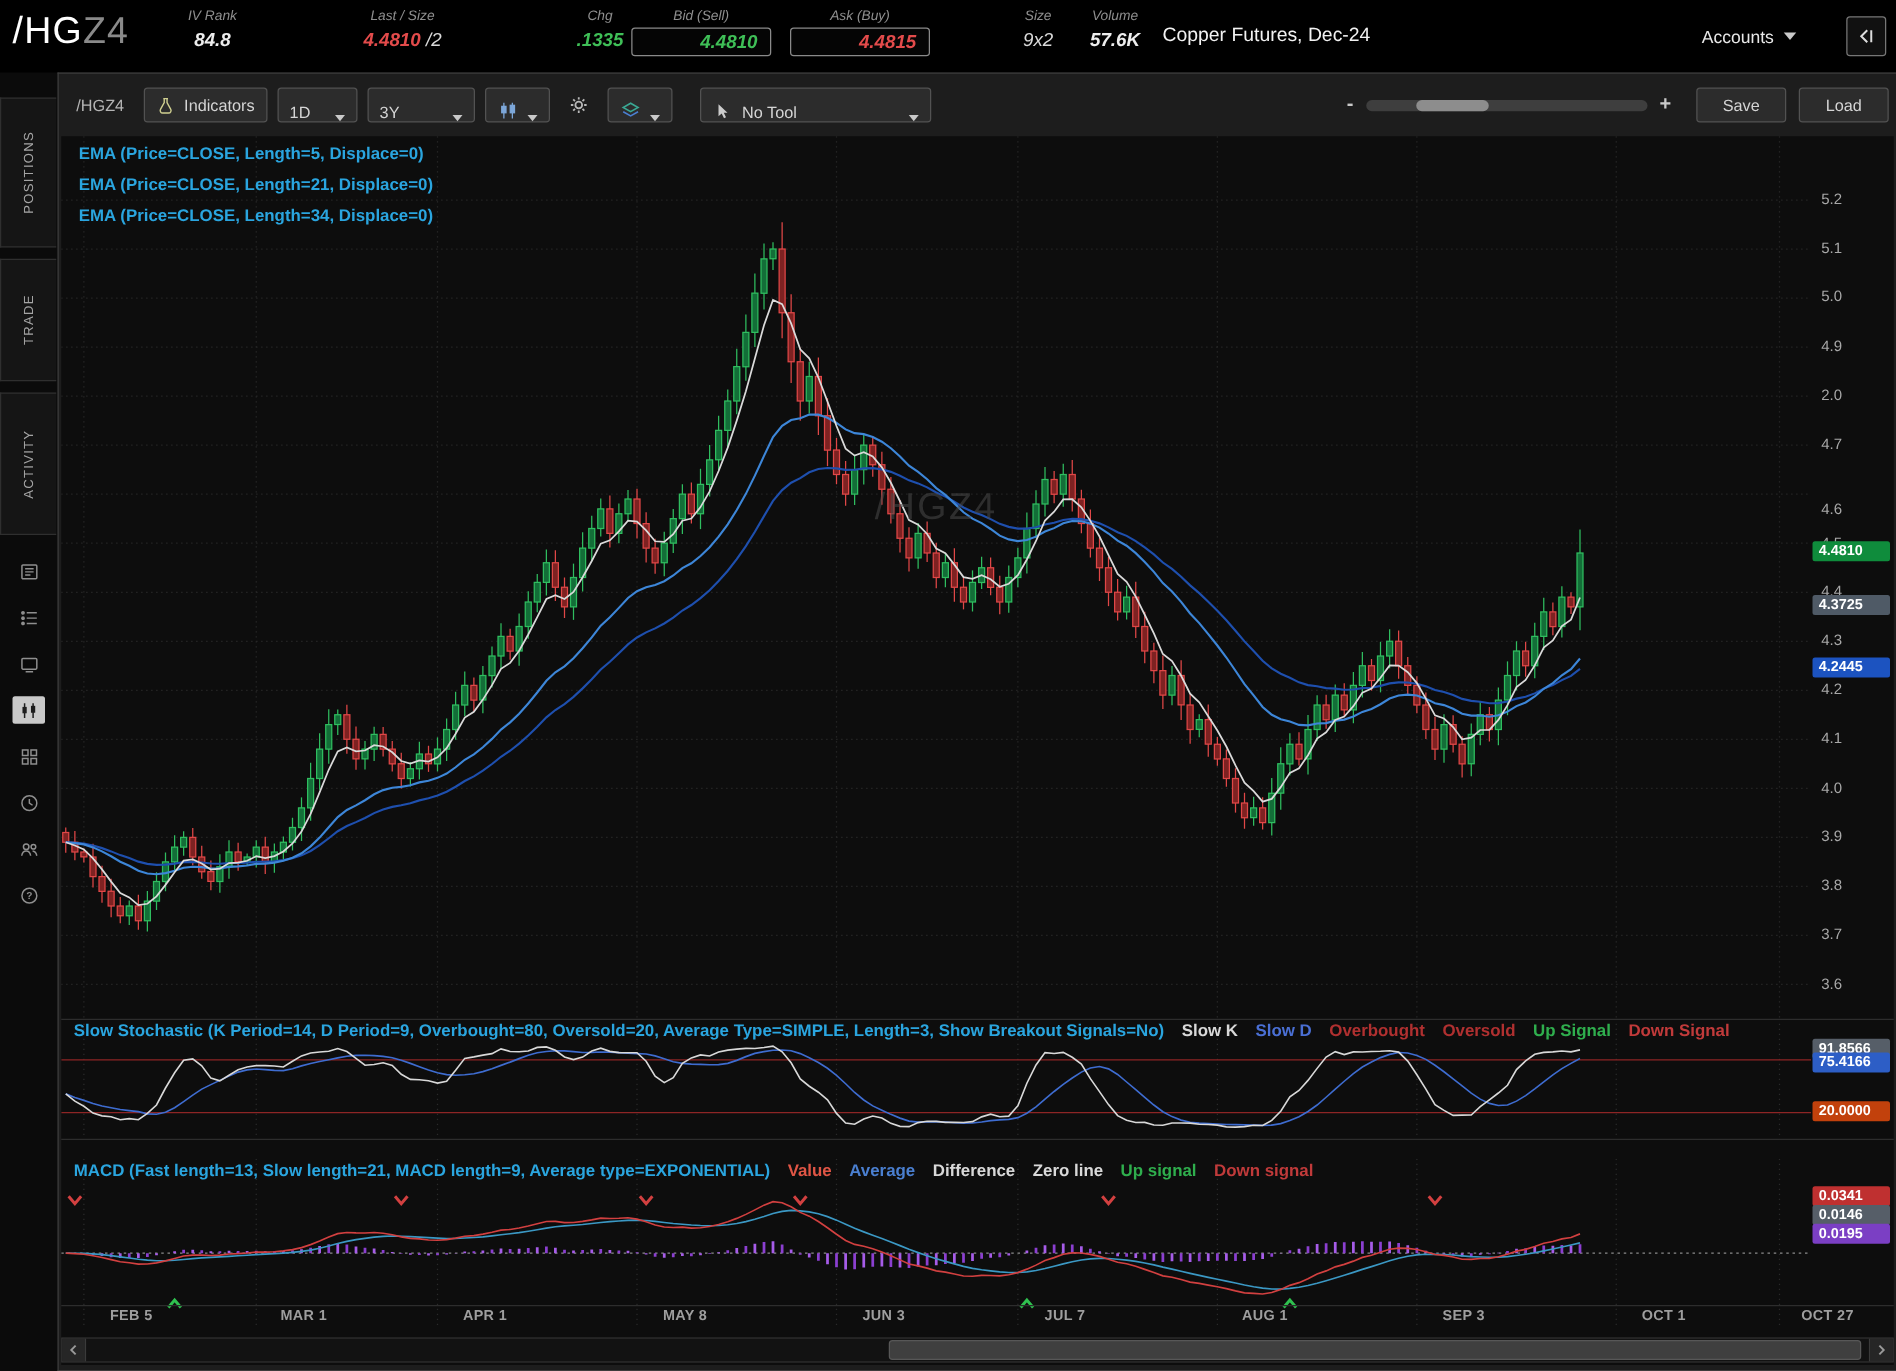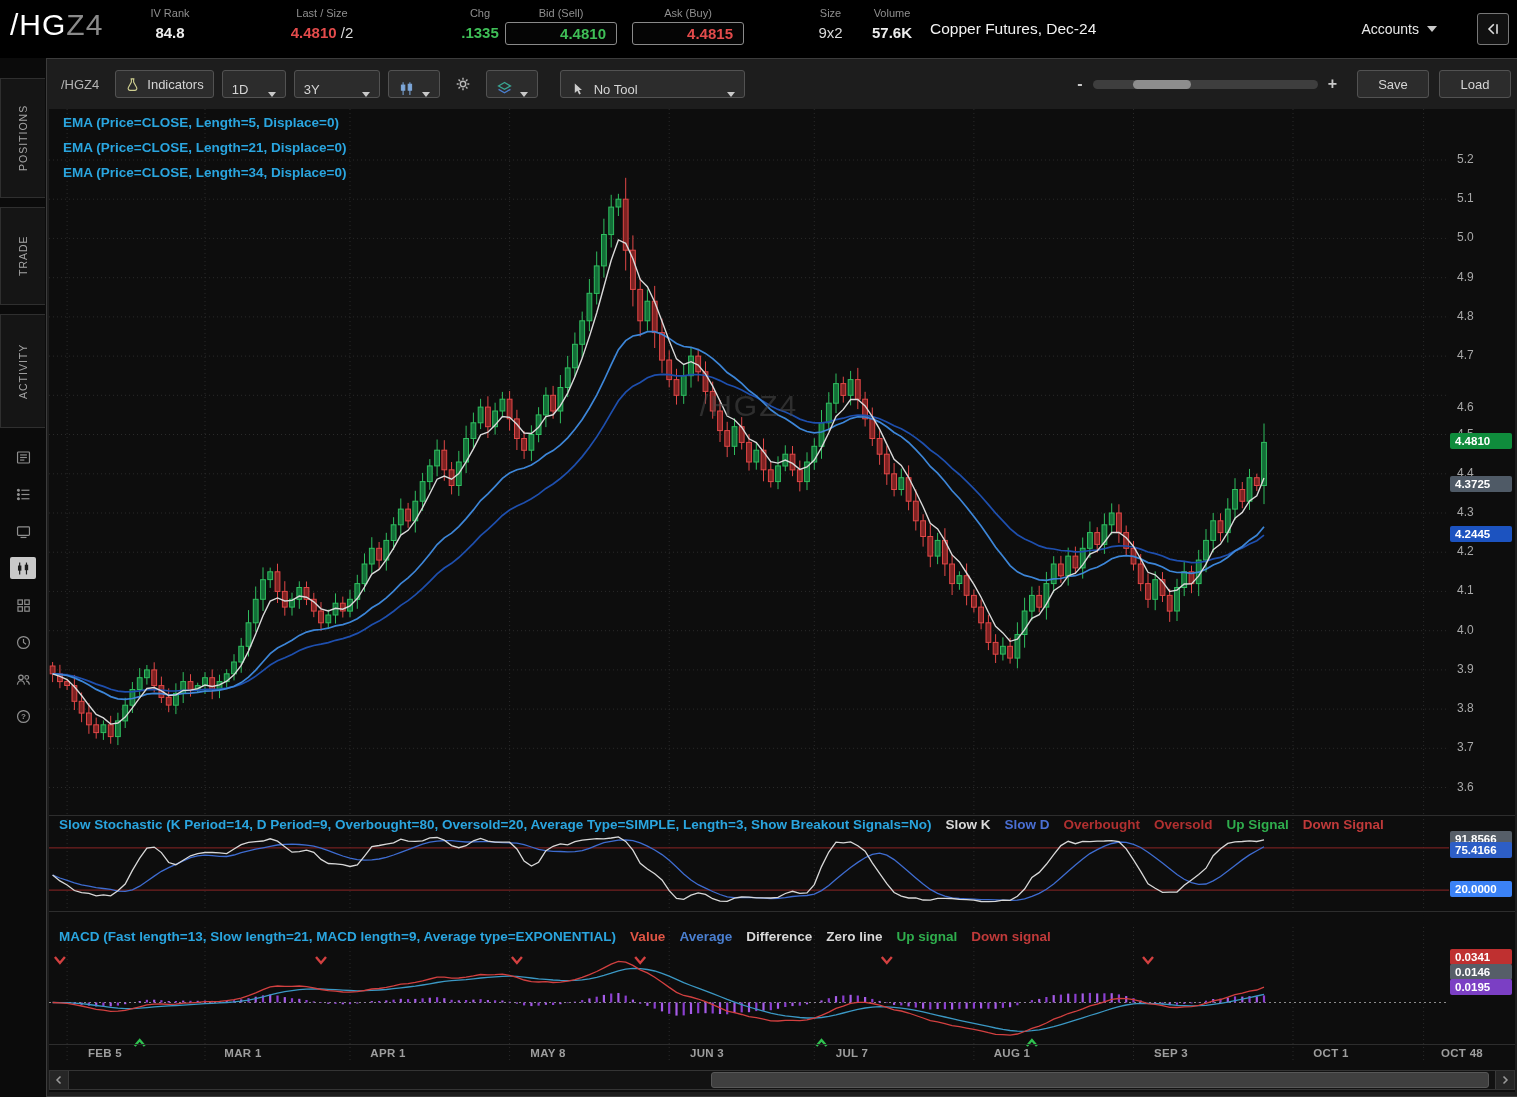--- a/index.html
+++ b/index.html
@@ -3,21 +3,21 @@
 <meta charset="utf-8">
 <style>
   html,body{margin:0;padding:0;background:#000;}
   body{width:1517px;height:1097px;overflow:hidden;font-family:"Liberation Sans",sans-serif;}
   .app{position:relative;width:1517px;height:1097px;background:#000;}
 
   
   .topbar{position:absolute;top:0;left:0;width:1517px;height:58px;background:#000;}
   .sym{position:absolute;left:10px;top:8px;font-size:30px;color:#ffffff;letter-spacing:1px;}
   .sym .sub{color:#8a8a8a;}
-  .hcol{position:absolute;top:7px;text-align:center;}
+  .hcol{position:absolute;top:7px;text-align:center;font-style:italic;}
   .hlabel{font-size:11px;color:#8f8f8f;white-space:nowrap;}
   .hval{margin-top:5px;font-size:15px;color:#ededed;font-weight:bold;white-space:nowrap;}
   .red{color:#e34b4b;} .green{color:#3fbf57;} .wh{color:#d9d9d9;font-weight:normal;}
   .qbox{margin-top:3px;border:1px solid #8a8a8a;border-radius:3px;padding:2px 10px;font-size:15px;
         font-weight:bold;background:#050505;text-align:right;}
   .desc{position:absolute;left:930px;top:0;height:58px;display:flex;align-items:center;
         font-size:15.5px;color:#f2f2f2;}
   .accounts{position:absolute;right:80px;top:0;height:58px;display:flex;align-items:center;gap:8px;
         color:#e8e8e8;font-size:14px;cursor:pointer;margin-left:38px;}
   .caret{width:0;height:0;border-left:5px solid transparent;border-right:5px solid transparent;
@@ -887,52 +887,52 @@
           <div id="xaxis">
               <span class="xlab" style="left:18px">FEB 5</span>
               <span class="xlab" style="left:156px">MAR 1</span>
               <span class="xlab" style="left:301px">APR 1</span>
               <span class="xlab" style="left:461px">MAY 8</span>
               <span class="xlab" style="left:620px">JUN 3</span>
               <span class="xlab" style="left:765px">JUL 7</span>
               <span class="xlab" style="left:925px">AUG 1</span>
               <span class="xlab" style="left:1084px">SEP 3</span>
               <span class="xlab" style="left:1244px">OCT 1</span>
-              <span class="xlab" style="left:1375px">OCT 48</span>
+              <span class="xlab" style="left:1375px">OCT 27</span>
             </div>
         </div>
 
         <div class="hsep" style="top:706px;"></div>
         <div class="hsep" style="top:802px;"></div>
         <div class="hsep" style="top:935px;"></div>
 
         <div class="yaxis" id="yaxis">
             <div class="ytick" style="top:43px">5.2</div>
             <div class="ytick" style="top:82px">5.1</div>
             <div class="ytick" style="top:121px">5.0</div>
             <div class="ytick" style="top:161px">4.9</div>
-            <div class="ytick" style="top:200px">4.8</div>
+            <div class="ytick" style="top:200px">2.0</div>
             <div class="ytick" style="top:239px">4.7</div>
             <div class="ytick" style="top:291px">4.6</div>
             <div class="ytick" style="top:318px">4.5</div>
             <div class="ytick" style="top:357px">4.4</div>
             <div class="ytick" style="top:396px">4.3</div>
             <div class="ytick" style="top:435px">4.2</div>
             <div class="ytick" style="top:474px">4.1</div>
             <div class="ytick" style="top:514px">4.0</div>
             <div class="ytick" style="top:553px">3.9</div>
             <div class="ytick" style="top:592px">3.8</div>
             <div class="ytick" style="top:631px">3.7</div>
             <div class="ytick" style="top:671px">3.6</div>
             <div class="bub" style="top:324px;background:#0f8c3c">4.4810</div>
             <div class="bub" style="top:367px;background:#4f5a66">4.3725</div>
             <div class="bub" style="top:417px;background:#1c53c0">4.2445</div>
             <div class="bub" style="top:722px;background:#565e68">91.8566</div>
             <div class="bub" style="top:733px;background:#2d5ec6">75.4166</div>
-            <div class="bub" style="top:772px;background:#3b82f6">20.0000</div>
+            <div class="bub" style="top:772px;background:#c2410c">20.0000</div>
             <div class="bub" style="top:840px;background:#bf3030">0.0341</div>
             <div class="bub" style="top:855px;background:#565e68">0.0146</div>
             <div class="bub" style="top:870px;background:#7b3fc4">0.0195</div>
           </div>
 
         <div class="scrollbar">
           <div class="sb-btn sb-left">
             <svg width="10" height="10" viewBox="0 0 10 10">
                 <path d="M6.5 1.5 3 5l3.5 3.5" stroke="#9a9a9a" stroke-width="1.5" fill="none"></path>
               </svg>

